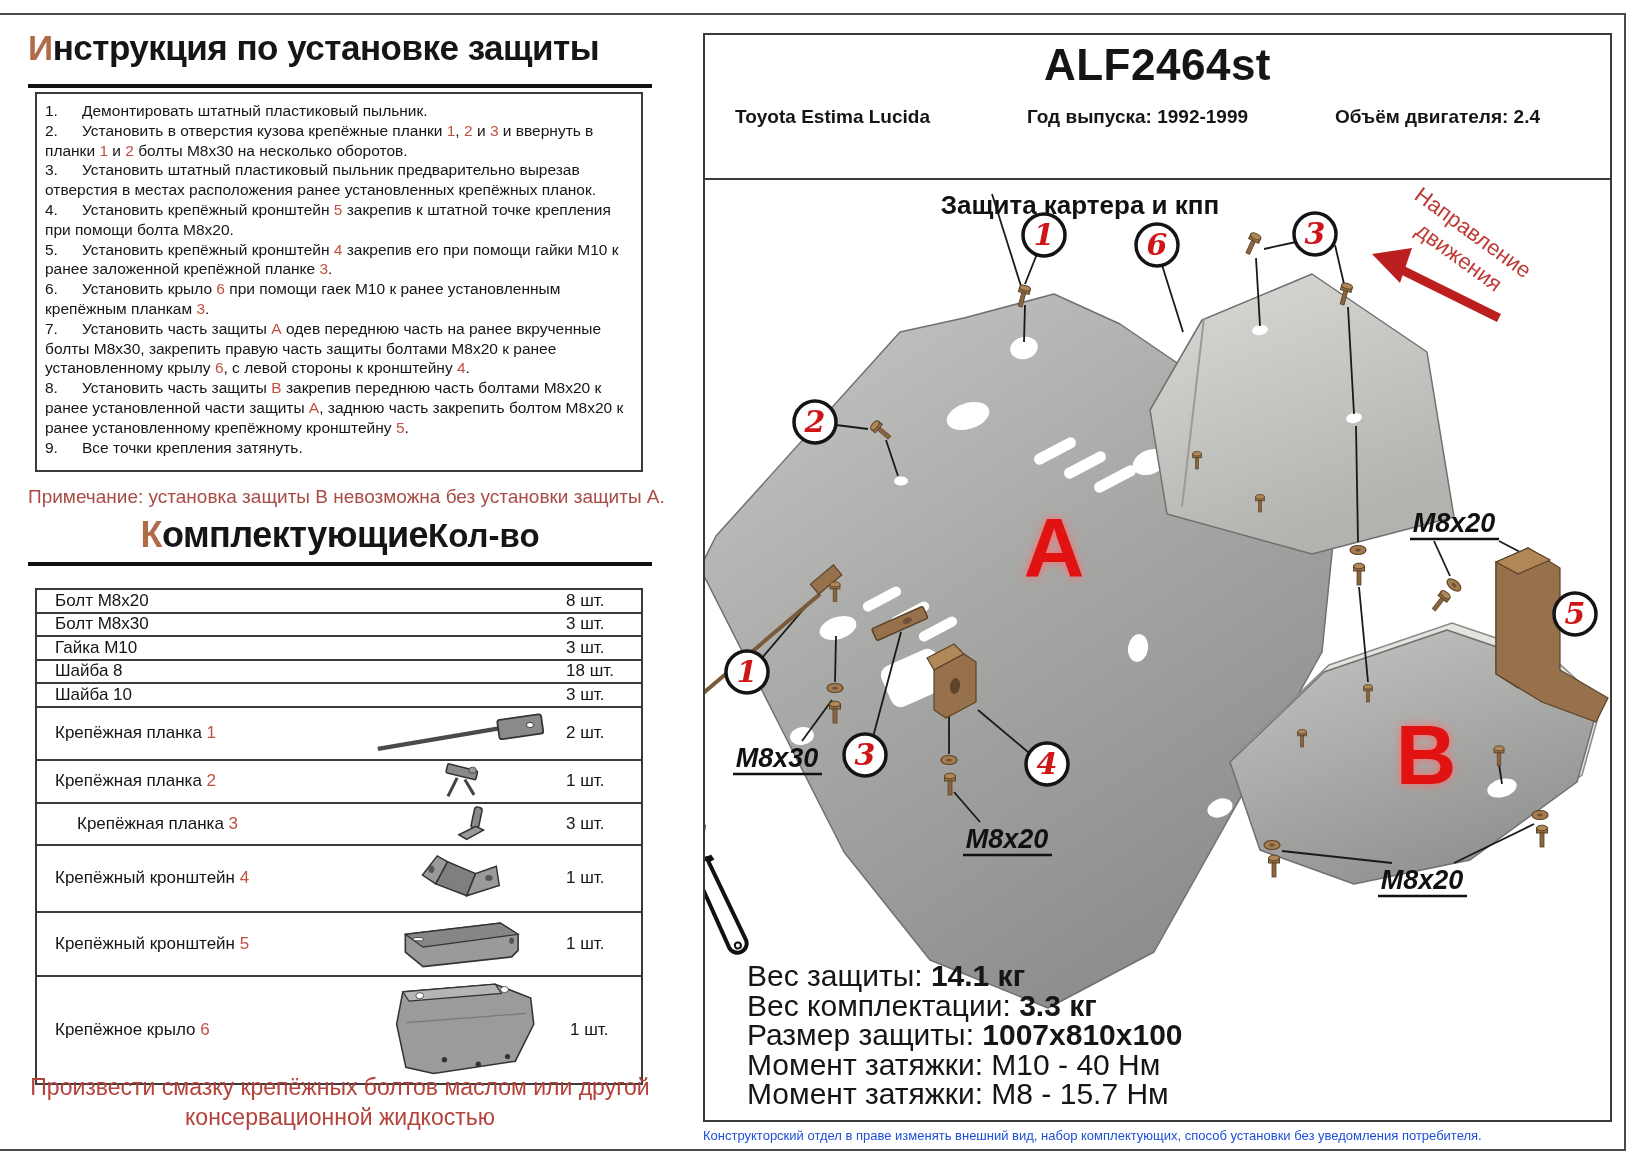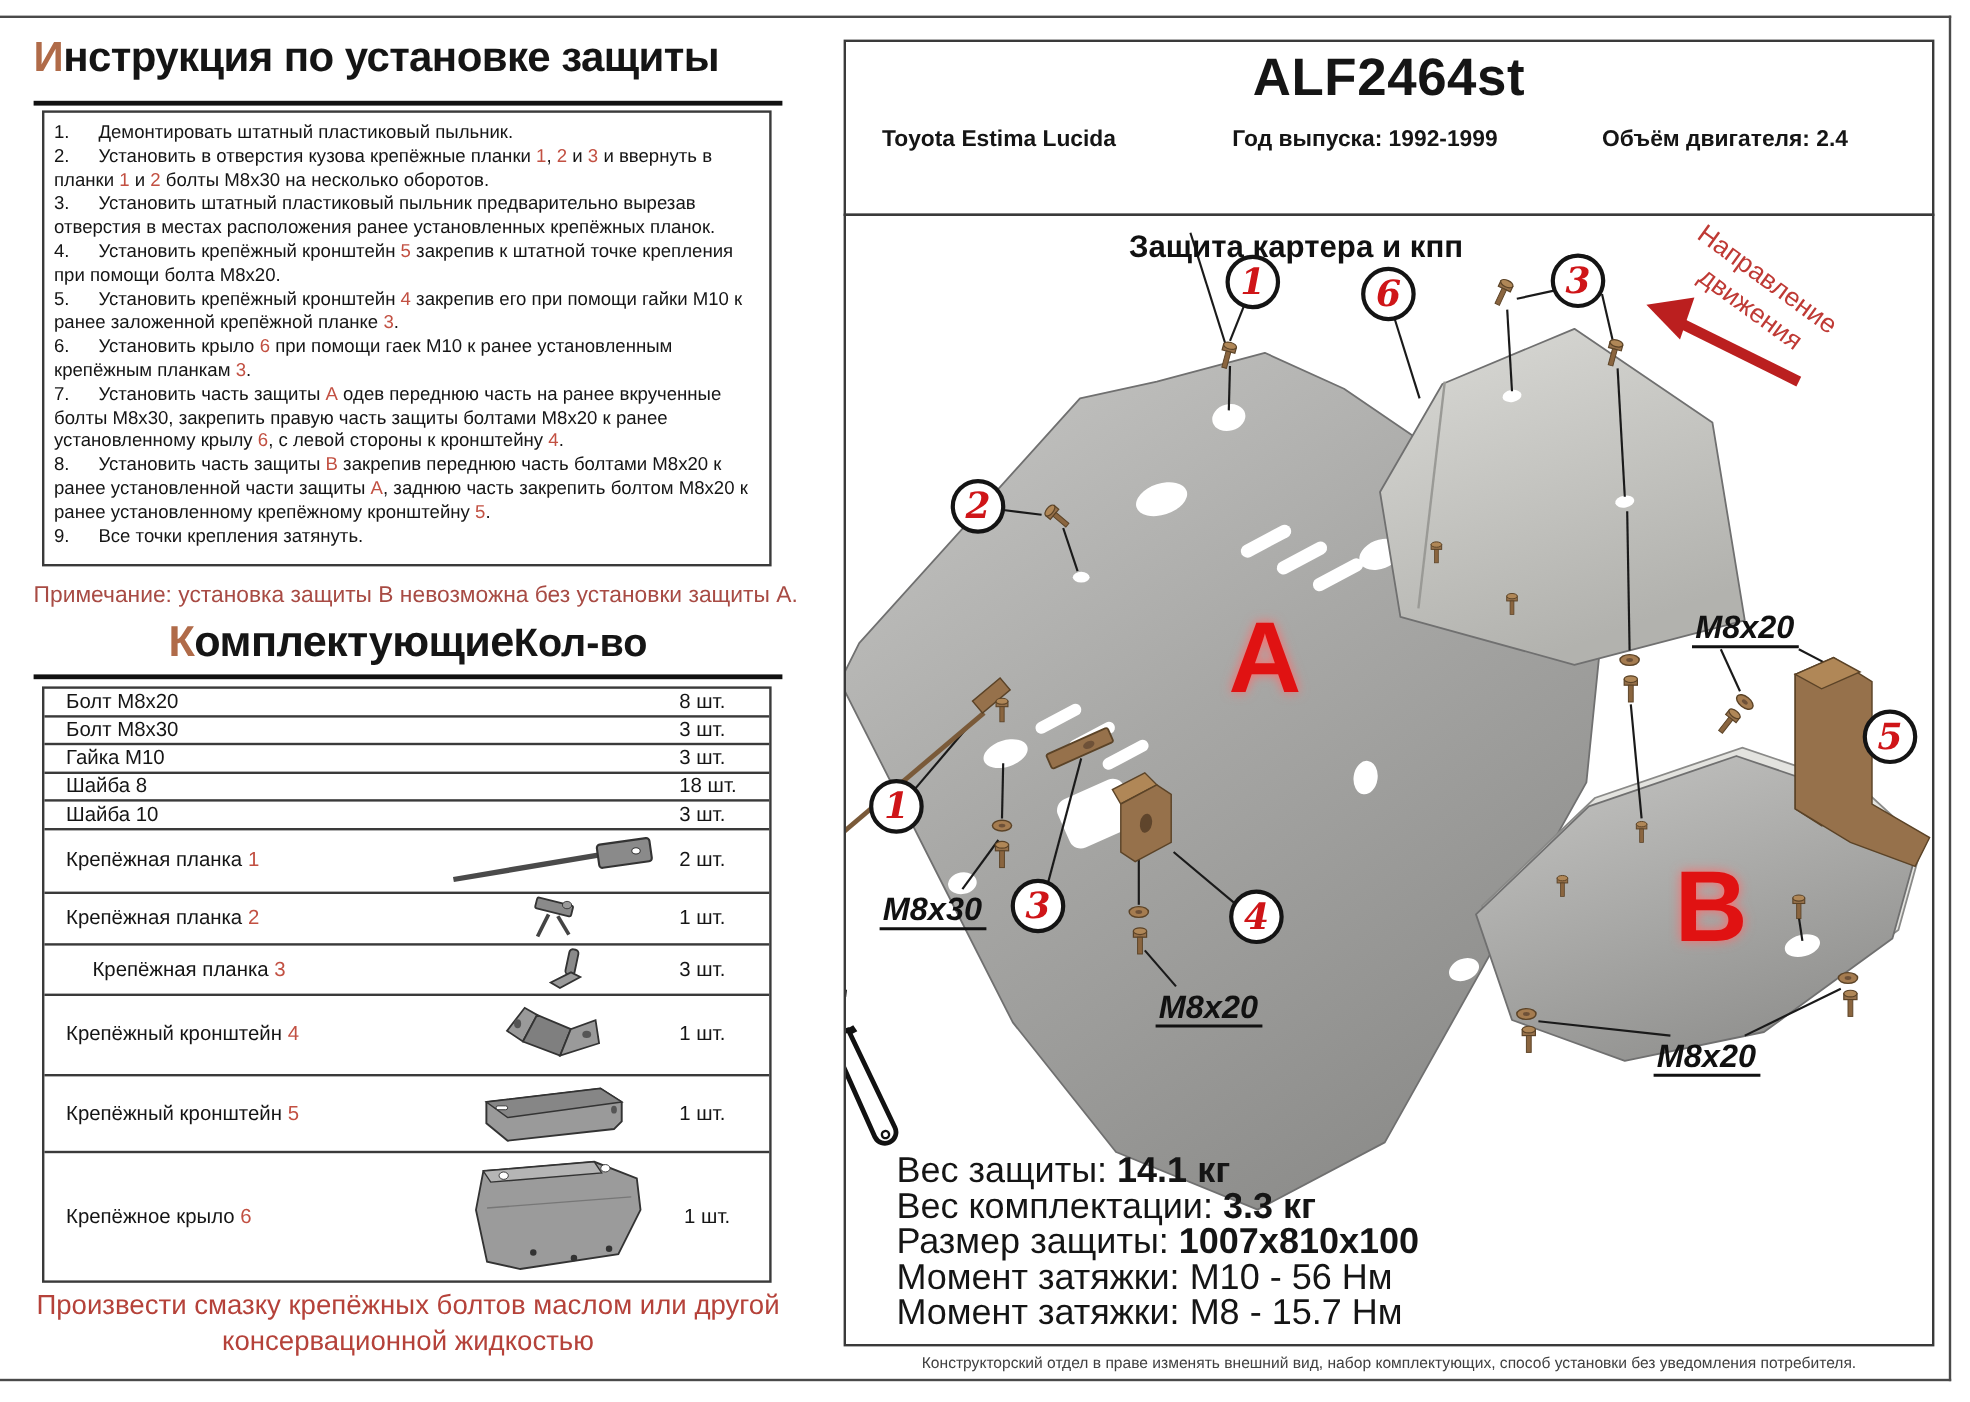--- a/index.html
+++ b/index.html
@@ -14,21 +14,21 @@
   #instr-box{position:absolute;left:35px;top:92px;width:608px;height:380px;border:2px solid #3a3a3a;
              box-sizing:border-box;padding:7px 10px 0 8px;font-size:15.5px;line-height:19.8px;}
   #instr-box p{margin:0;}
   #instr-box .num{display:inline-block;min-width:37px;}
   .red{color:#c25042;}
   #note{position:absolute;left:28px;top:486px;width:630px;font-size:19px;color:#a84b44;white-space:nowrap;}
   #comp-row{position:absolute;left:28px;top:514px;width:624px;display:flex;justify-content:center;align-items:baseline;}
   #comp-title{font-size:36px;font-weight:bold;letter-spacing:-0.5px;}
   #qty-head{font-size:33px;font-weight:bold;}
   #comp-rule{left:28px;top:562px;width:624px;height:4px;background:#111;}
-  #parts-table{position:absolute;left:35px;top:572px;width:608px;border:2px solid #3a3a3a;box-sizing:border-box;}
+  #parts-table{position:absolute;left:35px;top:588px;width:608px;border:2px solid #3a3a3a;box-sizing:border-box;}
   .prow{display:flex;align-items:center;border-bottom:2px solid #3a3a3a;box-sizing:border-box;}
   .prow:last-child{border-bottom:none;}
   .pname{flex:0 0 300px;padding-left:18px;font-size:17px;}
   .picon{flex:1;display:flex;justify-content:center;align-items:center;}
   .pqty{flex:0 0 75px;font-size:17px;}
   .r-none{height:23.5px;}
   .r-rod{height:53px;}
   .r-plank2{height:43px;}
   .r-plank3{height:42px;padding-left:22px;}
   .r-bracketZ{height:67px;}
@@ -40,21 +40,21 @@
   #header-box{position:absolute;left:703px;top:33px;width:909px;height:147px;border:2px solid #3a3a3a;box-sizing:border-box;}
   #code{margin-top:5px;text-align:center;font-size:44px;font-weight:bold;letter-spacing:0.5px;}
   #hrow{display:flex;margin-top:16px;padding:0 70px 0 30px;font-size:19px;font-weight:bold;}
   #hrow .hc-left{flex:1;text-align:left;}
   #hrow .hc-mid{flex:1.2;text-align:center;}
   #hrow .hc-right{flex:1;text-align:right;}
   #diagram-box{position:absolute;left:703px;top:178px;width:909px;height:944px;border:2px solid #3a3a3a;box-sizing:border-box;}
   #diagram-svg{position:absolute;left:0;top:0;}
   #specs{position:absolute;left:712px;top:961px;font-size:30px;line-height:29.5px;z-index:5;margin-left:35px;}
   #specs b{font-weight:bold;}
-  #footer{position:absolute;left:703px;top:1128px;width:909px;text-align:center;font-size:13px;color:#404040;}
+  #footer{position:absolute;left:703px;top:1128px;width:909px;text-align:left;font-size:13px;color:#1d4ed8;}
   .svgtext{font-family:"Liberation Sans",sans-serif;}
   .callout-num{font-family:"DejaVu Serif",serif;font-style:italic;font-weight:bold;}
 </style>
 </head>
 <body>
 
 <div id="page">
 
   <div class="rule" style="left:0;top:13px;width:1626px;height:2px;"></div>
   <div class="rule" style="left:1624px;top:13px;width:2px;height:1138px;"></div>
@@ -402,17 +402,17 @@
         <path d="M712,856 L730,944 A9,9 0 1 1 712,948 L696,858 Z" fill="#fff" stroke="#111" stroke-width="4" stroke-linejoin="round"></path>
         <circle cx="721" cy="948" r="3" fill="none" stroke="#111" stroke-width="2"></circle>
       </g>
     </svg>
   </div>
 
   <div id="specs">
       <div><span>Вес защиты: </span><b>14.1 кг</b></div>
       <div><span>Вес комплектации: </span><b>3.3 кг</b></div>
       <div><span>Размер защиты: </span><b>1007x810x100</b></div>
-      <div><span>Момент затяжки:  </span><span>М10 - 56 Нм</span></div>
+      <div><span>Момент затяжки:  </span><span>М10 - 40 Нм</span></div>
       <div><span>Момент затяжки:  </span><span>М8 - 15.7 Нм</span></div>
     </div>
   <div id="footer">Конструкторский отдел в праве изменять внешний вид, набор комплектующих, способ установки без уведомления потребителя.</div>
 </div>
 
 </body></html>

